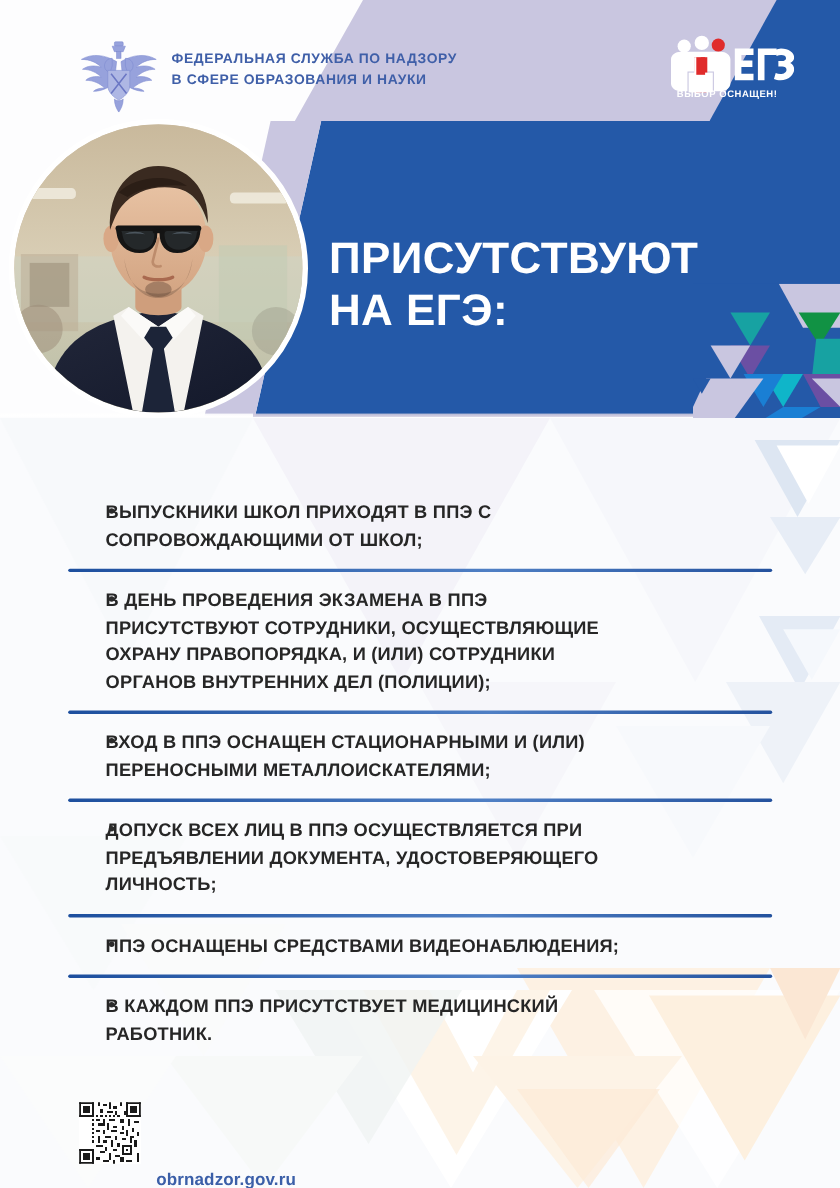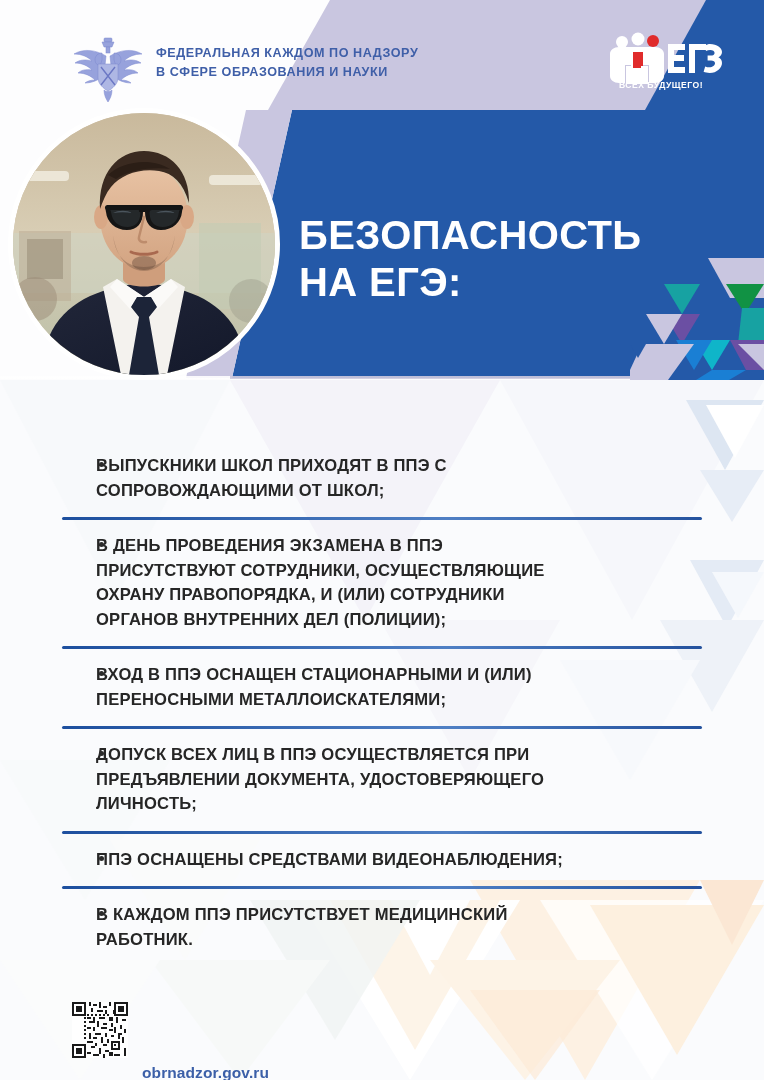--- a/index.html
+++ b/index.html
@@ -193,21 +193,21 @@
         <path d="M34 23 c-4 0 -7 3 -7 7 c0 3 2 5 5 6 l2 -6 Z"></path>
         <path d="M46 23 c4 0 7 3 7 7 c0 3 -2 5 -5 6 l-2 -6 Z"></path>
 
         <path d="M30 34 h20 v14 c0 6 -6 11 -10 13 c-4 -2 -10 -7 -10 -13 Z" fill="#aeb7e4"></path>
         <path d="M33 37 l14 18 M47 37 l-14 18" stroke="#6b77c4" stroke-width="1.4" fill="none"></path>
 
         <path d="M36 60 c0 5 2 9 4 12 c2 -3 4 -7 4 -12 c-2 2 -6 2 -8 0 Z"></path>
       </g>
     </svg>
 
-    <div class="ministry">ФЕДЕРАЛЬНАЯ КАЖДОМ ПО НАДЗОРУ
+    <div class="ministry">ФЕДЕРАЛЬНАЯ СЛУЖБА ПО НАДЗОРУ
 В СФЕРЕ ОБРАЗОВАНИЯ И НАУКИ</div>
 
     <svg class="ege-logo" viewBox="0 0 122 62" aria-hidden="true">
 
       <circle cx="22" cy="12" r="6" fill="#ffffff"></circle>
       <circle cx="38" cy="9" r="6.5" fill="#ffffff"></circle>
       <circle cx="53" cy="11" r="6" fill="#e02b2b"></circle>
       <path d="M10 24 c0 -4 4 -7 9 -7 h36 c5 0 9 3 9 7 v22 c0 4 -4 7 -9 7 h-6 v-18 h-24 v18 h-6
                c-5 0 -9 -3 -9 -7 Z" fill="#ffffff"></path>
       <rect x="31" y="22" width="12" height="32" fill="#e02b2b"></rect>
@@ -218,23 +218,23 @@
       <g fill="#ffffff">
         <path d="M68 14 h17 v6 h-11 v5 h10 v6 h-10 v6 h11 v6 h-17 Z"></path>
         <path d="M89 14 h17 v6 h-11 v23 h-6 Z"></path>
         <path d="M110 14 c7 0 12 4 12 8 c0 2.5 -1.6 4.3 -3.6 5.3 c2.2 1 3.6 3 3.6 5.6
                  c0 4.6 -5 10.1 -12.4 10.1 c-2.3 0 -4.4 -.5 -6 -1.2 l1.6 -5.4
                  c1.3 .6 2.8 .9 4.2 .9 c3.2 0 5.6 -1.8 5.6 -4 c0 -1.8 -1.6 -2.8 -4 -2.8
                  h-3.4 v-5 h3.2 c2.2 0 3.8 -1 3.8 -2.6 c0 -1.7 -1.8 -2.8 -4.4 -2.8
                  c-1.4 0 -3 .3 -4.2 .8 l-1.4 -5.3 c1.8 -.9 3.9 -1.6 5.4 -1.6 Z"></path>
       </g>
     </svg>
-    <div class="ege-tag">ВСЕХ БУДУЩЕГО!</div>
-
-    <div class="title">БЕЗОПАСНОСТЬ
+    <div class="ege-tag">ВЫБОР ОСНАЩЕН!</div>
+
+    <div class="title">ПРИСУТСТВУЮТ
 НА ЕГЭ:</div>
   </div>
 
   <div class="photo-circle">
     <svg class="photo-inner" viewBox="0 0 262 262" preserveAspectRatio="xMidYMid slice" aria-hidden="true">
       <defs>
         <linearGradient id="bgroom" x1="0" y1="0" x2="0" y2="1">
           <stop offset="0%" stop-color="#c9b99c"></stop>
           <stop offset="45%" stop-color="#d8cdb4"></stop>
           <stop offset="100%" stop-color="#b9bfa8"></stop>

